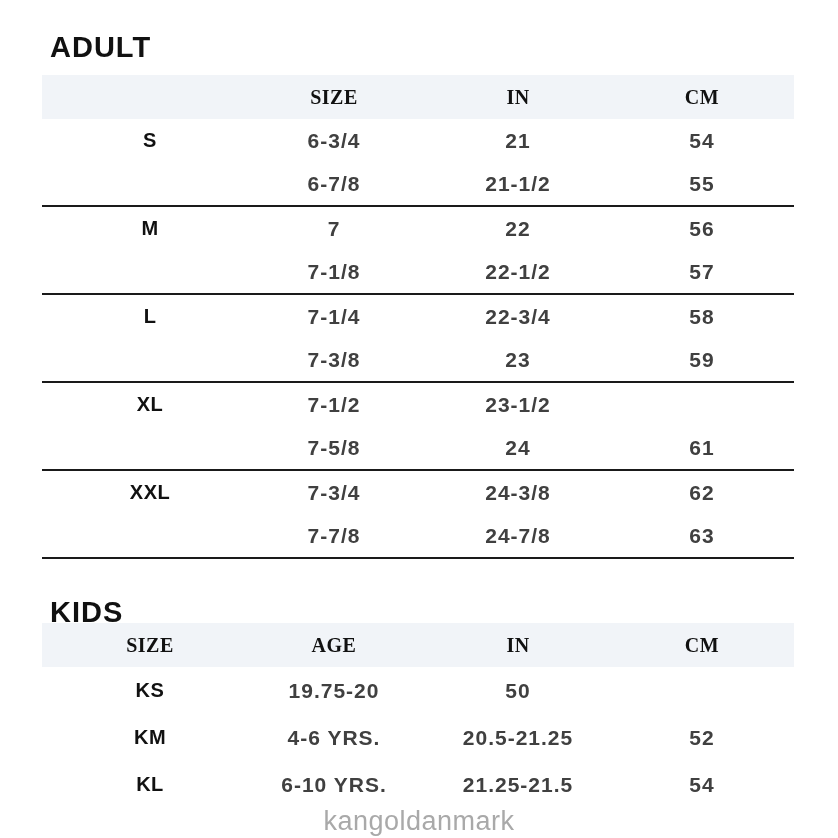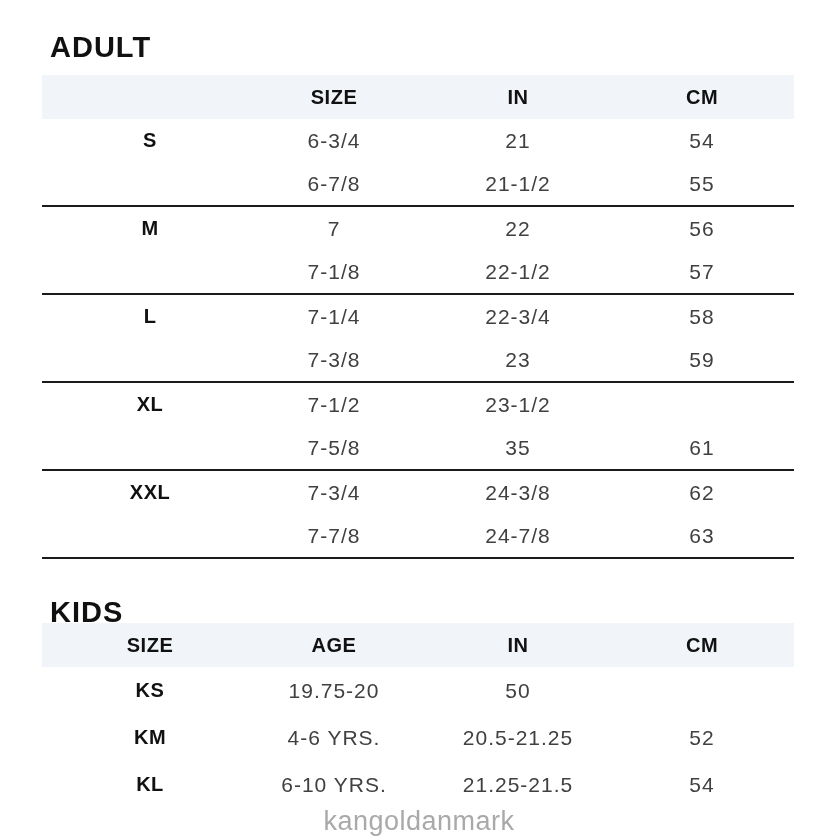--- a/index.html
+++ b/index.html
@@ -46,28 +46,29 @@
   .header-row {
     background: #f1f4f8;
     height: 44px;
   }
   .header-cell {
     text-align: center;
     font-size: 20px;
     font-weight: 800;
     letter-spacing: 0.5px;
     color: #111111;
+    font-family: Liberation Serif, serif;
   }
   .data-row { height: 43px; }
   #kids-table .data-row { height: 47px; }
 
   .cell {
     text-align: center;
     font-size: 21px;
-    font-weight: 400;
+    font-weight: 700;
     letter-spacing: 1px;
     color: #404040;
   }
   .cell.row-label {
     font-size: 20px;
     font-weight: 800;
     letter-spacing: 0.5px;
     color: #111111;
   }
   .size-group {
@@ -142,21 +143,21 @@
       </div>
       <div class="size-group">
         <div class="grid-row data-row">
           <div class="cell row-label">XL</div>
           <div class="cell">7-1/2</div>
           <div class="cell">23-1/2</div>
         </div>
         <div class="grid-row data-row">
           <div class="cell row-label"></div>
           <div class="cell">7-5/8</div>
-          <div class="cell">35</div>
+          <div class="cell">24</div>
           <div class="cell">61</div>
         </div>
       </div>
       <div class="size-group">
         <div class="grid-row data-row">
           <div class="cell row-label">XXL</div>
           <div class="cell">7-3/4</div>
           <div class="cell">24-3/8</div>
           <div class="cell">62</div>
         </div>

